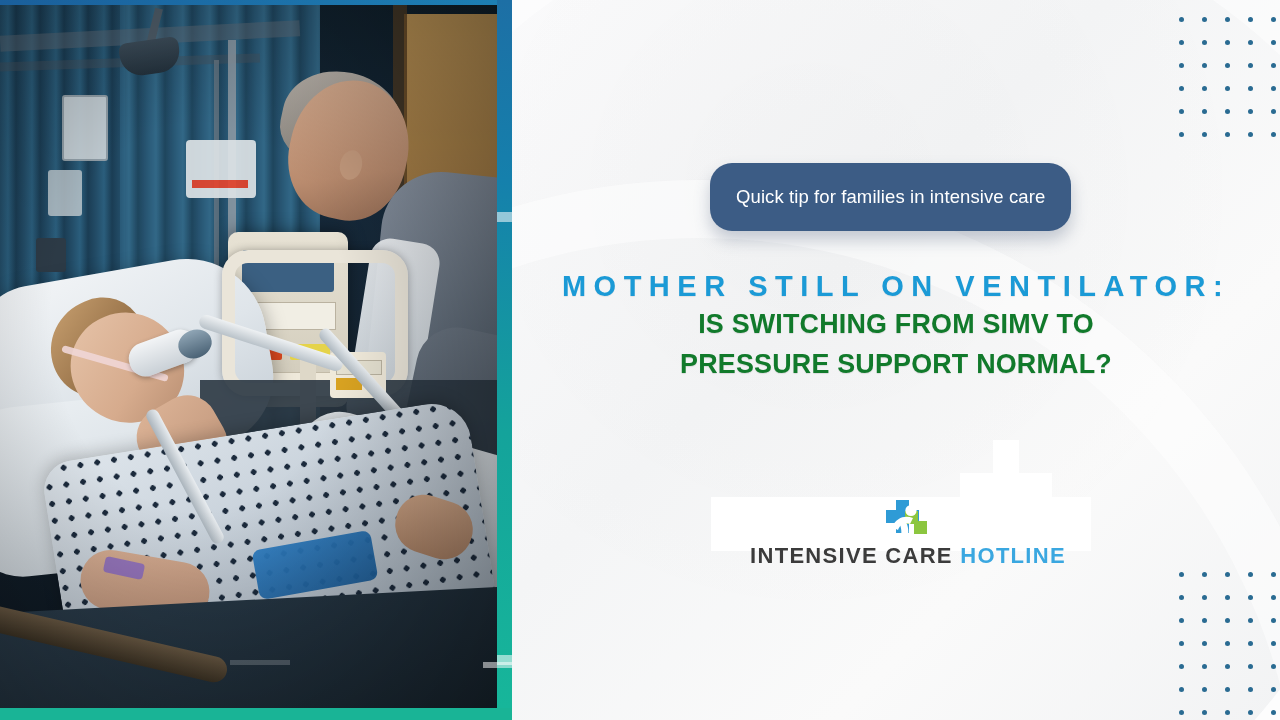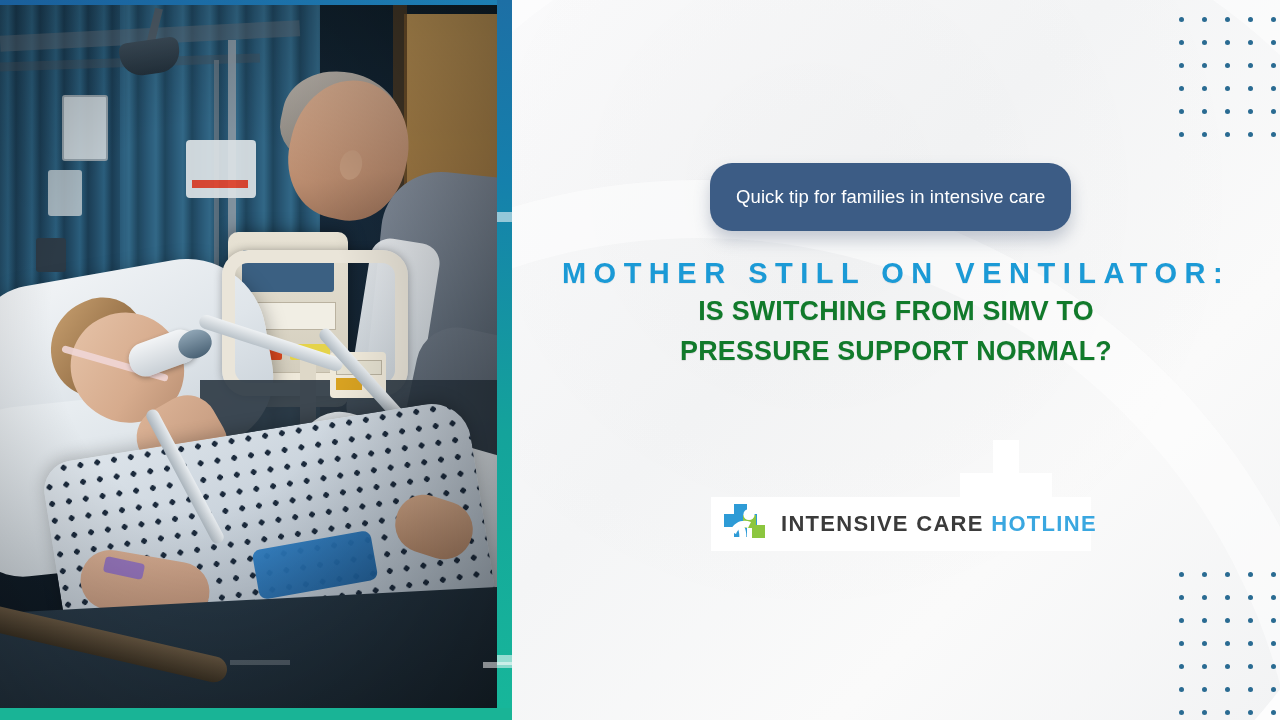--- a/index.html
+++ b/index.html
@@ -162,29 +162,29 @@
   #dots-top{left:1179px;top:17px;}
   #dots-bottom{left:1179px;top:572px;}
 
   
   .badge{position:absolute;left:710px;top:163px;height:44px;border-radius:22px;
      background:#3c5c85;display:flex;align-items:center;justify-content:center;padding:12px 26px;
      box-shadow:0 9px 16px rgba(60,80,110,.28);}
   .badge span{color:#ffffff;font-size:18.5px;letter-spacing:.1px;white-space:nowrap;}
 
   
-  .headline{position:absolute;left:512px;top:255px;width:768px;text-align:center;}
+  .headline{position:absolute;left:512px;top:268px;width:768px;text-align:center;}
   .h-line1{color:#1b9ad6;font-size:29px;font-weight:bold;letter-spacing:7.5px;line-height:1.25;
      text-shadow:0 1px 1px rgba(0,0,0,.07);}
   .h-line2,.h-line3{color:#117a2b;font-size:28px;font-weight:bold;letter-spacing:.2px;
      line-height:1.42;transform:scaleX(.96);text-shadow:0 1px 1px rgba(0,0,0,.1);}
 
   
   .logo{position:absolute;left:711px;top:497px;width:380px;height:54px;background:#ffffff;
-     display:flex;align-items:center;}
+     display:flex;align-items:center;flex-direction:column;}
   .logo-mark{position:relative;width:46px;height:46px;margin-left:10px;flex:none;}
   .logo-text{margin-left:14px;font-size:22px;font-weight:bold;letter-spacing:1.3px;white-space:nowrap;}
   .lt-dark{color:#3b3b3b;}
   .lt-blue{color:#3aa7e0;}
 </style>
 </head>
 <body>
 
 <div id="slide">
 

